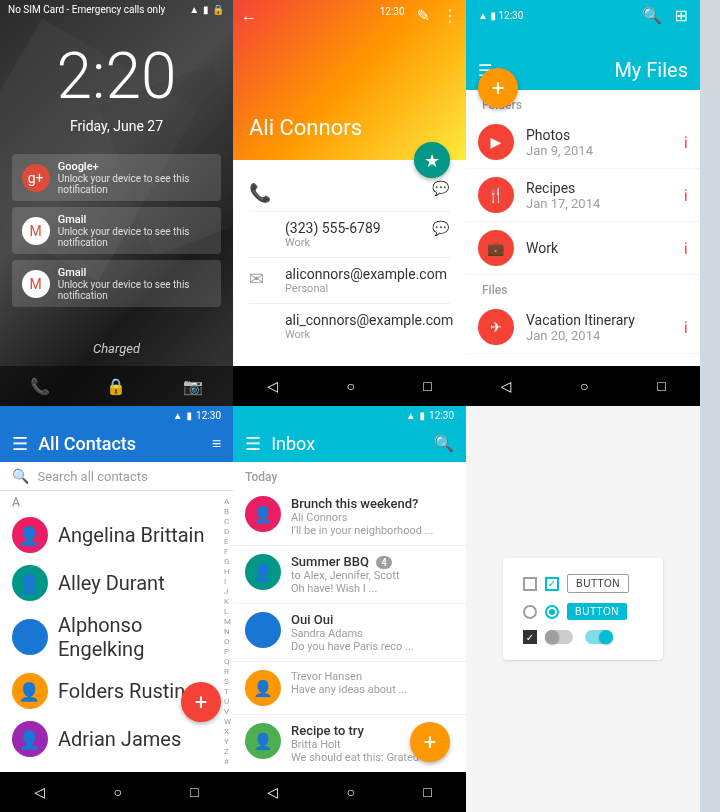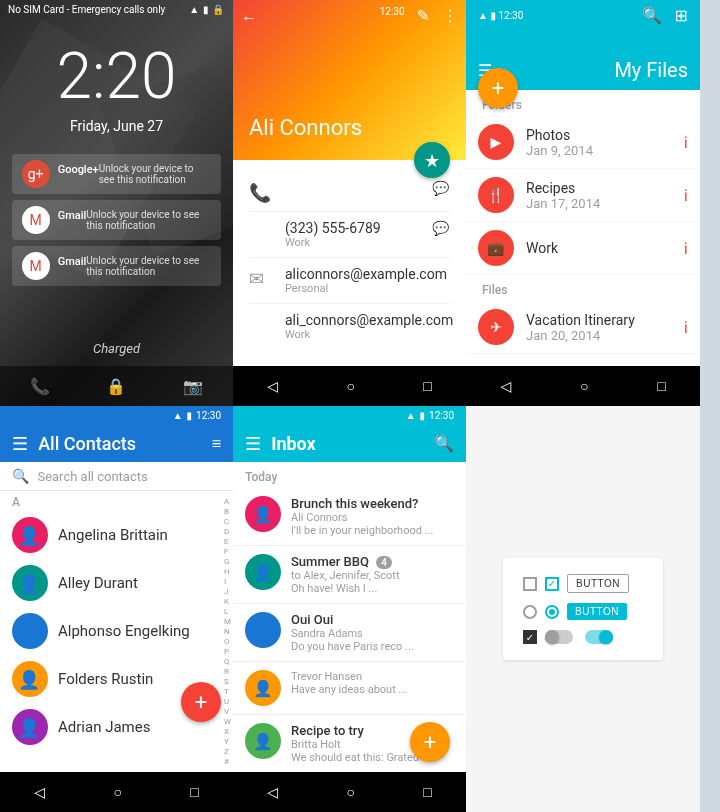--- a/index.html
+++ b/index.html
@@ -83,21 +83,21 @@
     }
     .notif-icon {
       width: 28px; height: 28px;
       border-radius: 50%;
       display: flex; align-items: center; justify-content: center;
       font-size: 14px;
       flex-shrink: 0;
     }
     .notif-icon.gplus { background: #dd4b39; color: #fff; }
     .notif-icon.gmail { background: #fff; color: #dd4b39; }
-    .notif-text { display: flex; }
+    .notif-text { display: flex; flex-direction: column; }
     .notif-app { font-size: 11px; color: #fff; font-weight: 500; }
     .notif-msg { font-size: 10px; color: rgba(255,255,255,0.8); }
     .lock-charged {
       color: #ccc;
       font-size: 13px;
       margin-top: auto;
       margin-bottom: 50px;
       z-index: 10;
       font-style: italic;
     }
@@ -349,21 +349,21 @@
       overflow: hidden;
       flex-shrink: 0;
       display: flex; align-items: center; justify-content: center;
     }
     .avatar-img {
       width: 100%; height: 100%;
       background: #bdbdbd;
       display: flex; align-items: center; justify-content: center;
       font-size: 18px;
     }
-    .contact-list-name { font-size: 15px; color: #333; }
+    .contact-list-name { font-size: 20px; color: #333; }
     .contacts-fab {
       position: absolute;
       bottom: 50px;
       right: 16px;
       width: 40px; height: 40px;
       background: #f44336;
       border-radius: 50%;
       display: flex; align-items: center; justify-content: center;
       color: #fff; font-size: 22px;
       box-shadow: 0 2px 4px rgba(0,0,0,0.3);
@@ -397,21 +397,21 @@
       color: #fff;
       gap: 4px;
     }
     .inbox-title-row {
       display: flex;
       align-items: center;
       padding: 8px 0;
       gap: 10px;
     }
     .inbox-menu-icon { color: #fff; font-size: 18px; }
-    .inbox-title { color: #fff; font-size: 18px; font-weight: 700; flex: 1; }
+    .inbox-title { color: #fff; font-size: 18px; font-weight: 400; flex: 1; }
     .inbox-search-icon { color: #fff; font-size: 16px; }
     .inbox-section-label {
       font-size: 12px;
       color: #9e9e9e;
       padding: 8px 12px 4px;
       font-weight: 500;
     }
     .inbox-body {
       flex: 1;
       overflow-y: auto;

